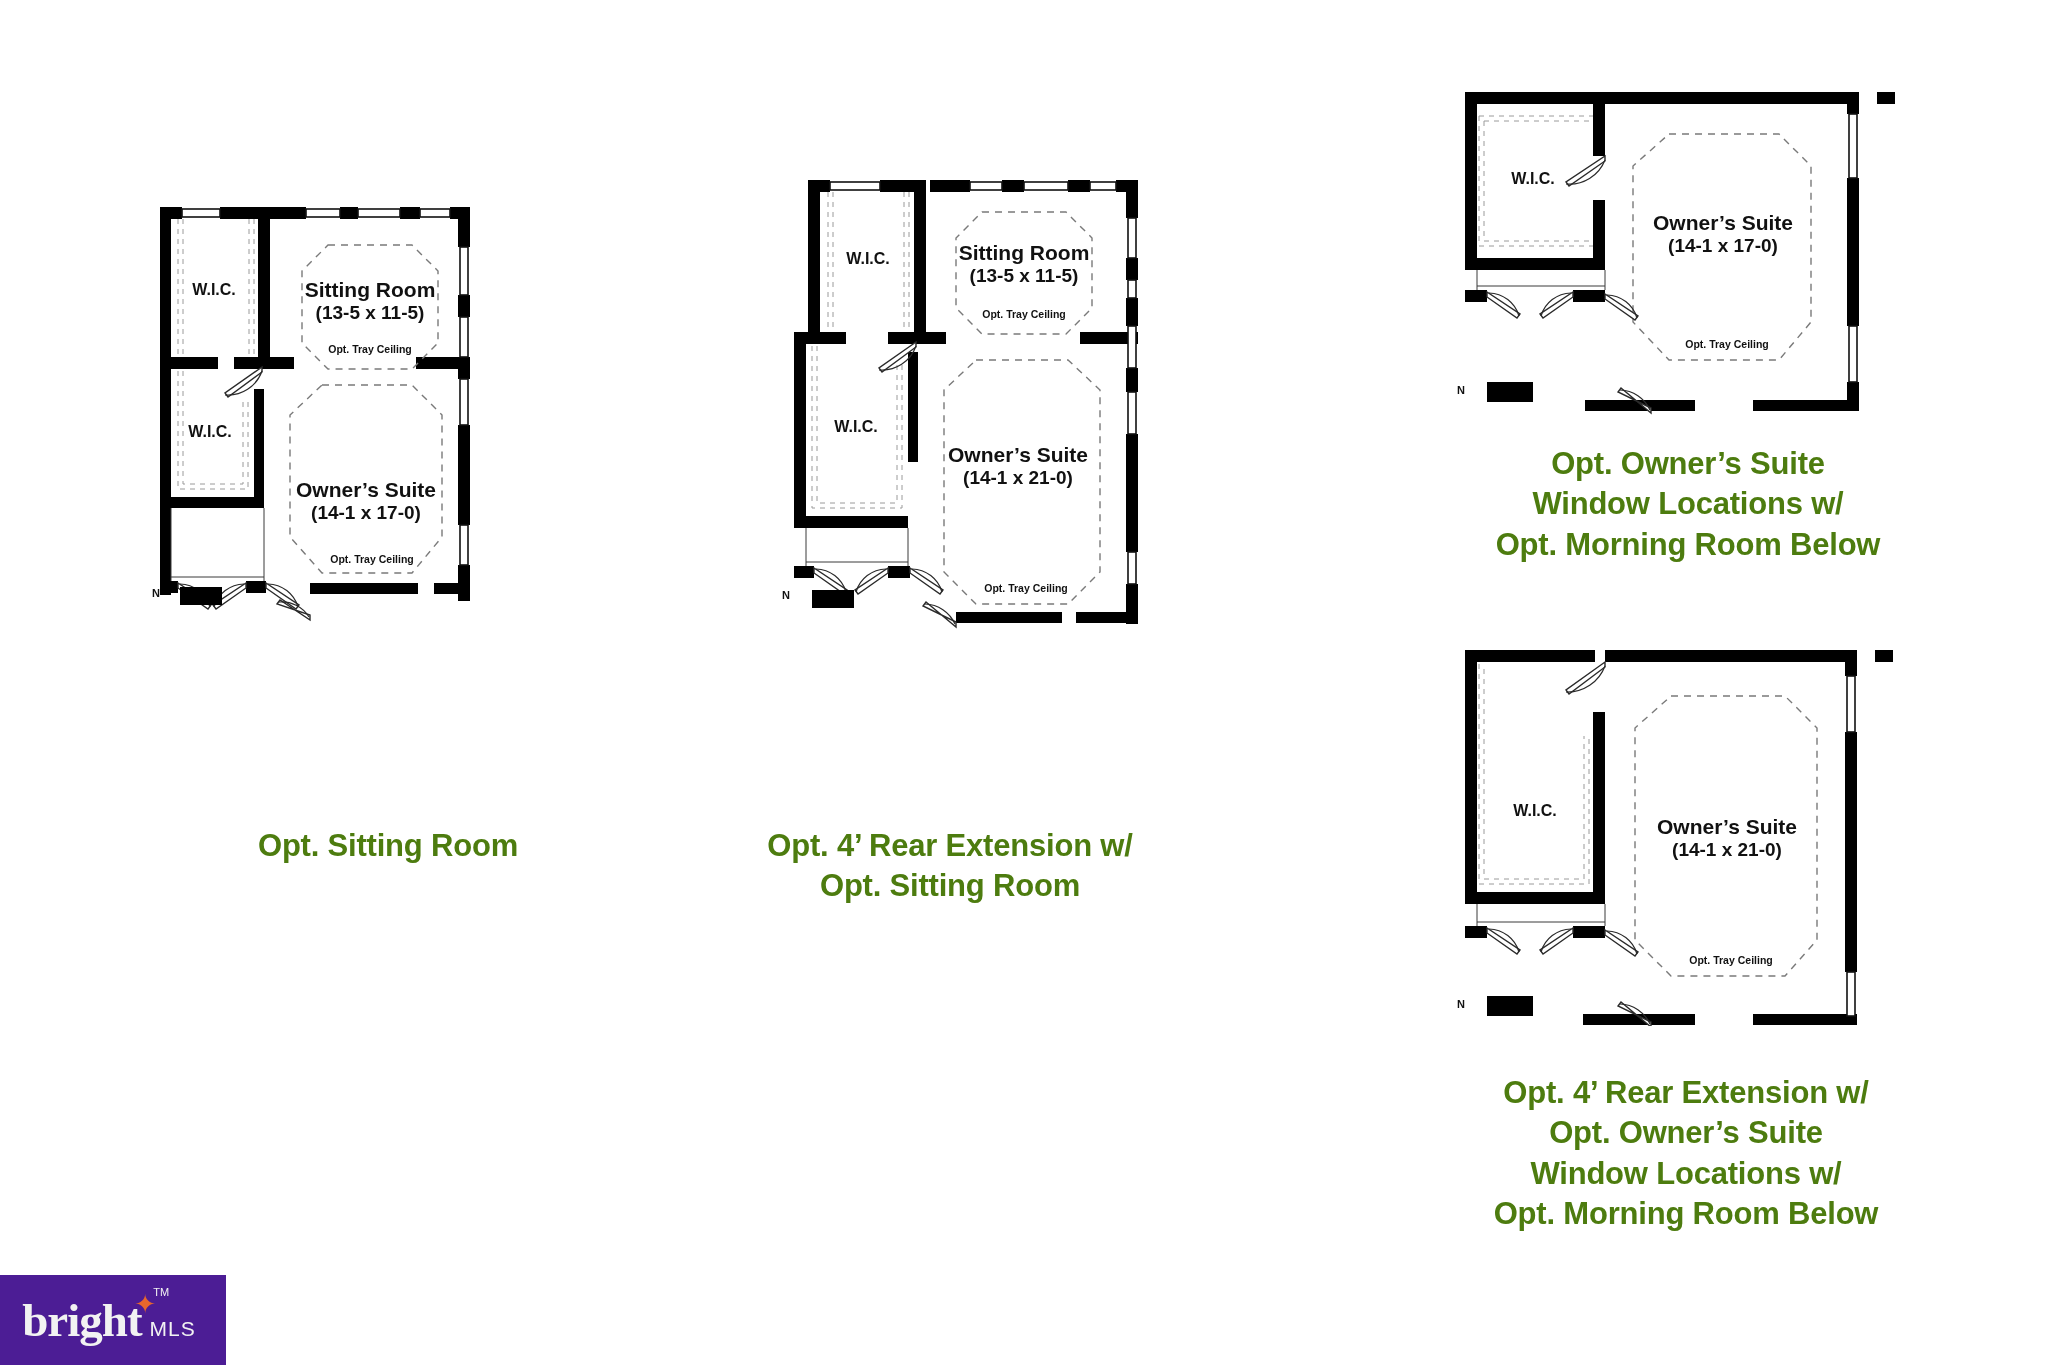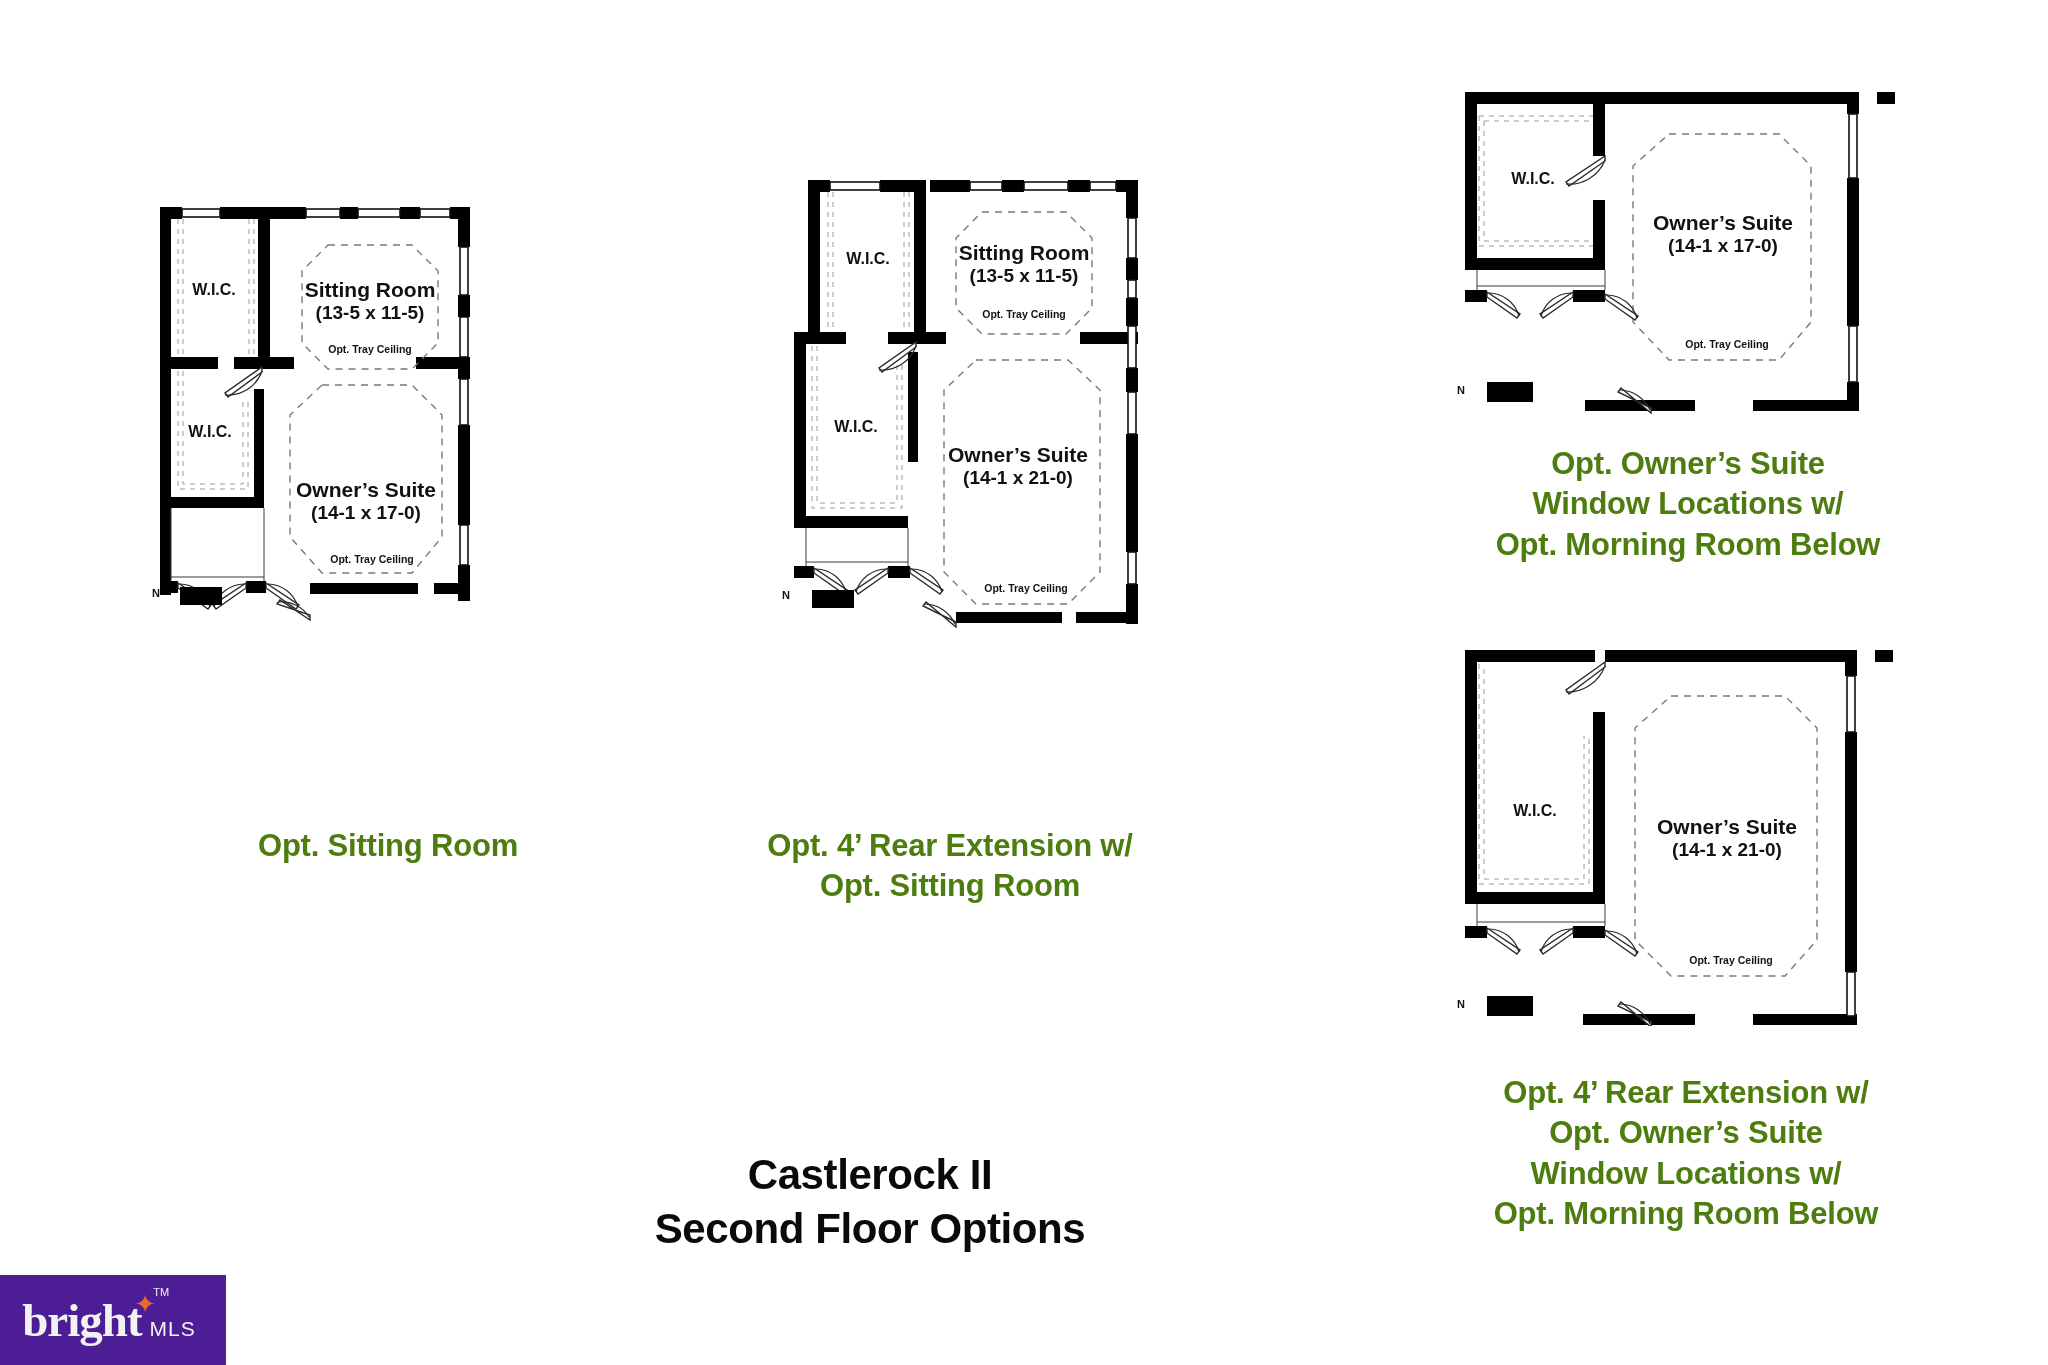--- a/index.html
+++ b/index.html
@@ -469,22 +469,20 @@
       <text class="t-room" x="272" y="198" text-anchor="middle">Owner’s Suite</text>
       <text class="t-dim" x="272" y="220" text-anchor="middle">(14-1 x 21-0)</text>
       <text class="t-tray" x="276" y="328" text-anchor="middle">Opt. Tray Ceiling</text>
     </svg>
   </div>
   <div class="caption caption-4">Opt. 4’ Rear Extension w/
 Opt. Owner’s Suite
 Window Locations w/
 Opt. Morning Room Below</div>
 
-  <div class="main-title">Castlerock II
-Second Floor Options</div>
 
   <div class="watermark">
     <div class="wm-inner">
       <span class="wm-bright">bright</span>
       <span class="wm-star">✦</span>
       <span class="wm-tm">TM</span>
       <span class="wm-mls">MLS</span>
     </div>
   </div>
 

